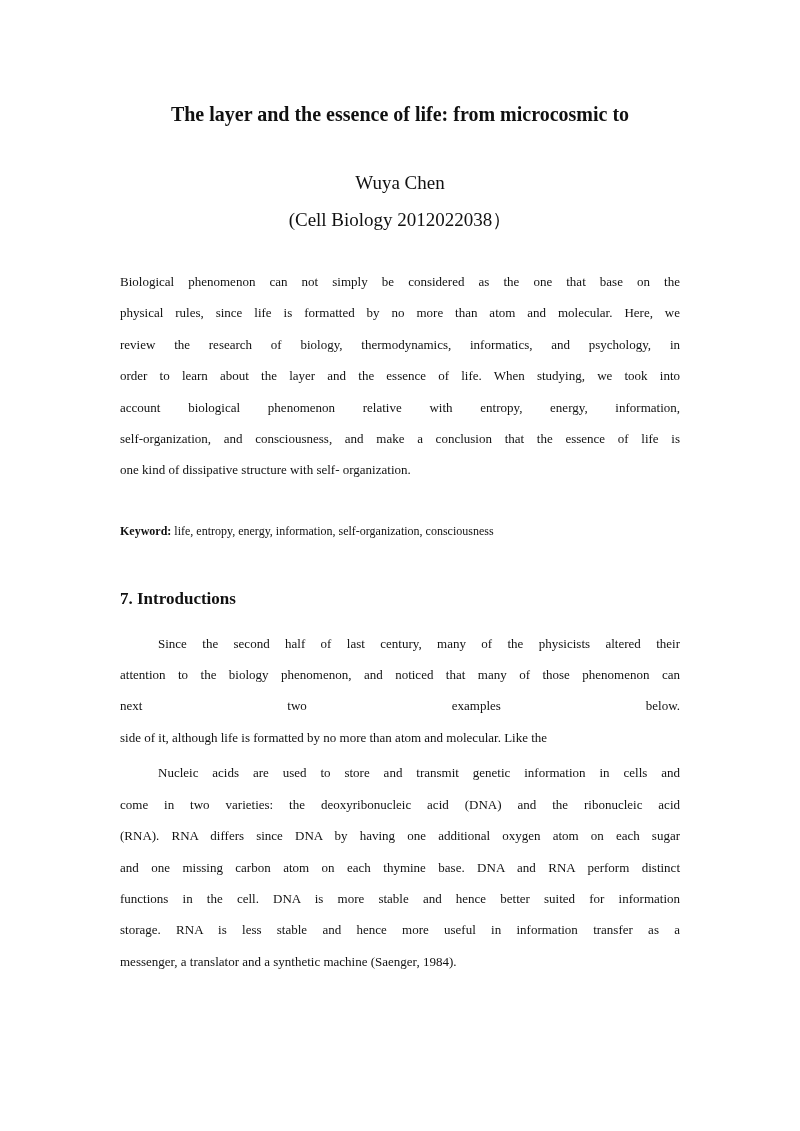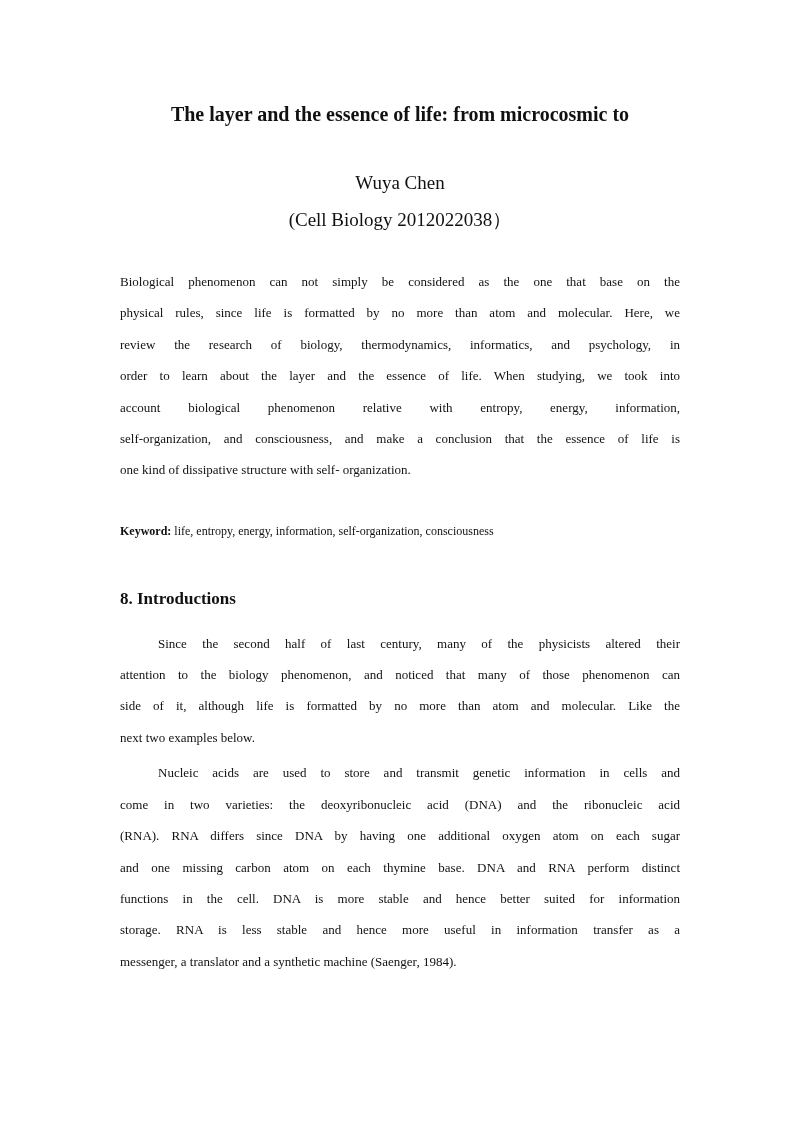--- a/index.html
+++ b/index.html
@@ -83,28 +83,28 @@
       <div class="line">order to learn about the layer and the essence of life. When studying, we took into</div>
       <div class="line">account biological phenomenon relative with entropy, energy, information,</div>
       <div class="line">self-organization, and consciousness, and make a conclusion that the essence of life is</div>
       <div class="line">one kind of dissipative structure with self- organization.</div>
     </div>
 
   <div class="keyword-line">
     <span class="kw-label">Keyword:</span><span> life, entropy, energy, information, self-organization, consciousness</span>
   </div>
 
-  <div class="section-heading">8. Introductions</div>
+  <div class="section-heading">7. Introductions</div>
 
   <div class="section-body">
     <div class="paragraph body-text justified para-indent">
         <div class="line">Since the second half of last century, many of the physicists altered their</div>
         <div class="line">attention to the biology phenomenon, and noticed that many of those phenomenon can</div>
+        <div class="line">next two examples below.</div>
         <div class="line">side of it, although life is formatted by no more than atom and molecular. Like the</div>
-        <div class="line">next two examples below.</div>
       </div>
     <div class="paragraph body-text justified para-indent">
         <div class="line">Nucleic acids are used to store and transmit genetic information in cells and</div>
         <div class="line">come in two varieties: the deoxyribonucleic acid (DNA) and the ribonucleic acid</div>
         <div class="line">(RNA). RNA differs since DNA by having one additional oxygen atom on each sugar</div>
         <div class="line">and one missing carbon atom on each thymine base. DNA and RNA perform distinct</div>
         <div class="line">functions in the cell. DNA is more stable and hence better suited for information</div>
         <div class="line">storage. RNA is less stable and hence more useful in information transfer as a</div>
         <div class="line">messenger, a translator and a synthetic machine (Saenger, 1984).</div>
       </div>

